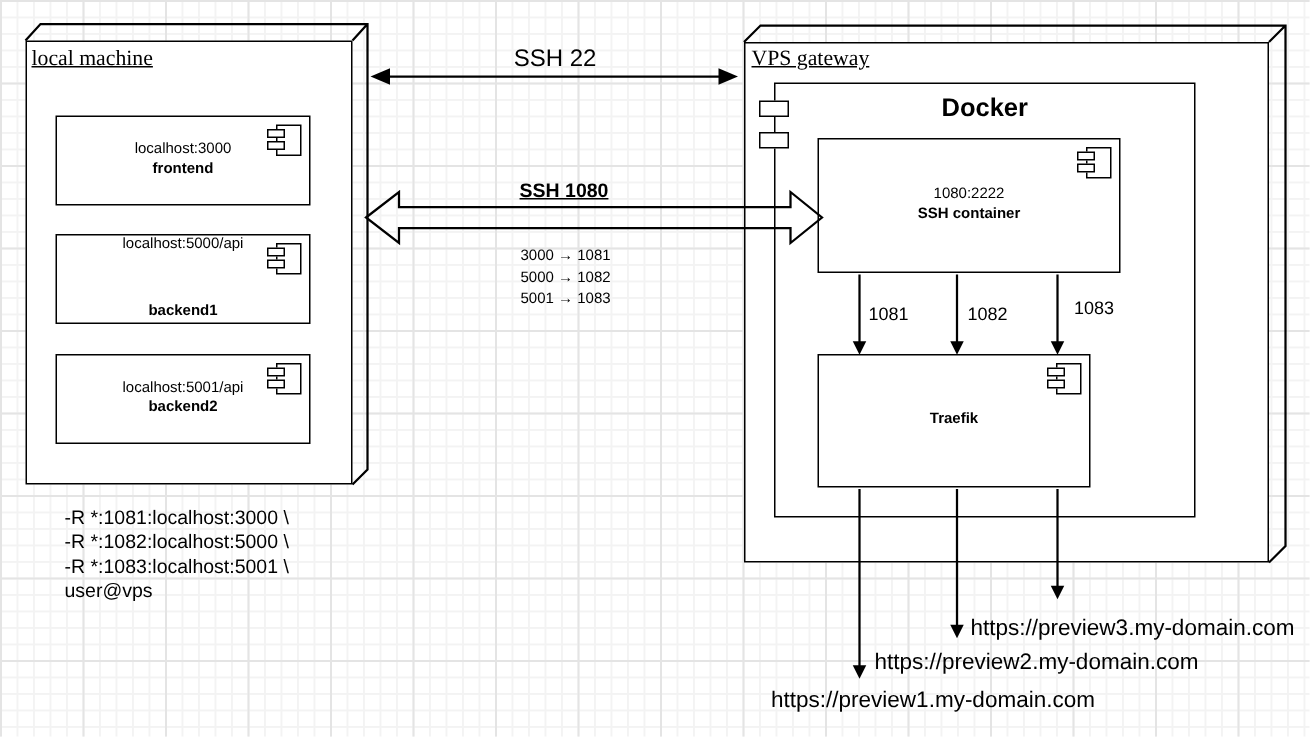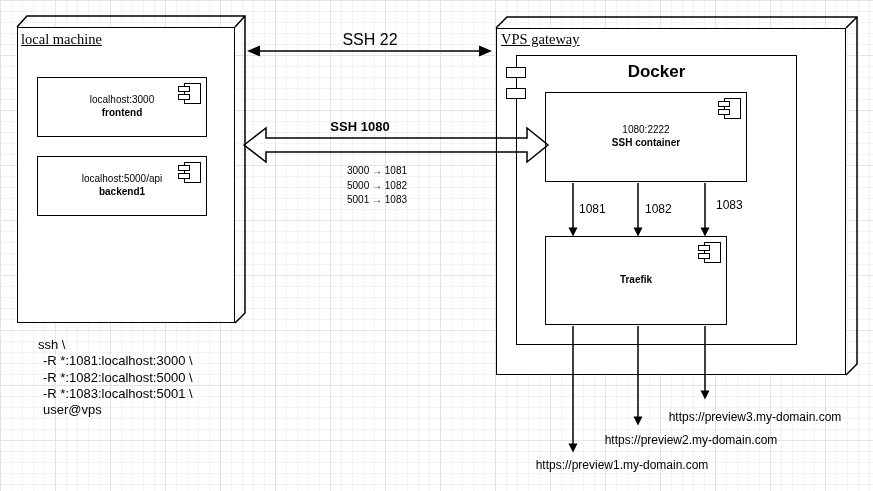--- a/index.html
+++ b/index.html
@@ -50,21 +50,21 @@
   }
   .cicon .t1 { top:3px; }
   .cicon .t2 { top:11px; }
   svg.overlay { position:absolute; left:0; top:0; width:873px; height:491px; pointer-events:none; }
   .lbl { position:absolute; white-space:nowrap; }
   .lbl-center { transform:translateX(-50%); }
   .ssh22-label { font-size:16px; }
   .ssh1080-label { font-size:13px; font-weight:bold; }
   .map-list { font-size:10px; line-height:14.5px; }
   .port-label { font-size:12px; }
-  .url-label { font-size:12px; }
+  .url-label { font-size:15px; }
   .ssh-cmd { font-size:13px; line-height:16.3px; }
   .ssh-cmd .indent { padding-left:5px; }
 </style>
 </head>
 <body>
 
 <div id="canvas">
 
   <div class="cube-front" style="left:17px; top:27px; width:218px; height:296px;"></div>
   <div class="cube-title" style="left:21px; top:31px;">local machine</div>
@@ -80,30 +80,39 @@
   <div class="comp" style="left:37px; top:77px; width:170px; height:60px;">
     <span class="cicon">
       <span class="cicon-body"></span>
         <span class="cicon-tab t1"></span>
         <span class="cicon-tab t2"></span>
     </span>
     <div>localhost:3000</div>
     <div class="name">frontend</div>
   </div>
 
-  <div class="comp" style="left:37px; top:156px; width:170px; height:60px;">
+  <div class="comp" style="left:37px; top:156px; width:170px; height:60px;justify-content:space-between;">
     <span class="cicon">
       <span class="cicon-body"></span>
         <span class="cicon-tab t1"></span>
         <span class="cicon-tab t2"></span>
     </span>
     <div>localhost:5000/api</div>
     <div class="name">backend1</div>
   </div>
 
+  <div class="comp" style="left:37px; top:236px; width:170px; height:60px;">
+    <span class="cicon">
+      <span class="cicon-body"></span>
+        <span class="cicon-tab t1"></span>
+        <span class="cicon-tab t2"></span>
+    </span>
+    <div>localhost:5001/api</div>
+    <div class="name">backend2</div>
+  </div>
 
   <div class="comp" style="left:545px; top:92px; width:202px; height:90px;">
     <span class="cicon">
       <span class="cicon-body"></span>
         <span class="cicon-tab t1"></span>
         <span class="cicon-tab t2"></span>
     </span>
     <div>1080:2222</div>
     <div class="name">SSH container</div>
   </div>
@@ -157,37 +166,36 @@
       <polygon points="633.5,416.5 642.5,416.5 638,425.5" fill="#000" stroke="none"></polygon>
     </g>
     <g stroke="#000" stroke-width="1.5">
       <line x1="705" y1="326" x2="705" y2="391"></line>
       <polygon points="700.5,390.5 709.5,390.5 705,399.5" fill="#000" stroke="none"></polygon>
     </g>
   </svg>
 
   <div class="lbl lbl-center ssh22-label" style="left:370px; top:31px;">SSH 22</div>
 
-  <div class="lbl lbl-center ssh1080-label" style="left:360px; top:119px;">SSH 1080</div>
+  <div class="lbl lbl-center ssh1080-label" style="left:376px; top:119px;text-decoration:underline;">SSH 1080</div>
 
   <div class="lbl map-list" style="left:347px; top:164px;">
     <div>3000 → 1081</div>
     <div>5000 → 1082</div>
     <div>5001 → 1083</div>
   </div>
 
   <div class="lbl port-label" style="left:579px; top:202px;">1081</div>
   <div class="lbl port-label" style="left:645px; top:202px;">1082</div>
   <div class="lbl port-label" style="left:688px; top:198px;margin-left:28px;">1083</div>
 
   <div class="lbl lbl-center url-label" style="left:622px; top:458px;">https://preview1.my-domain.com</div>
   <div class="lbl lbl-center url-label" style="left:691px; top:433px;">https://preview2.my-domain.com</div>
   <div class="lbl lbl-center url-label" style="left:755px; top:410px;">https://preview3.my-domain.com</div>
 
   <div class="lbl ssh-cmd" style="left:38px; top:337px;">
-    <div>ssh \</div>
     <div class="indent">-R *:1081:localhost:3000 \</div>
     <div class="indent">-R *:1082:localhost:5000 \</div>
     <div class="indent">-R *:1083:localhost:5001 \</div>
     <div class="indent">user@vps</div>
   </div>
 
 </div>
 
 </body></html>

